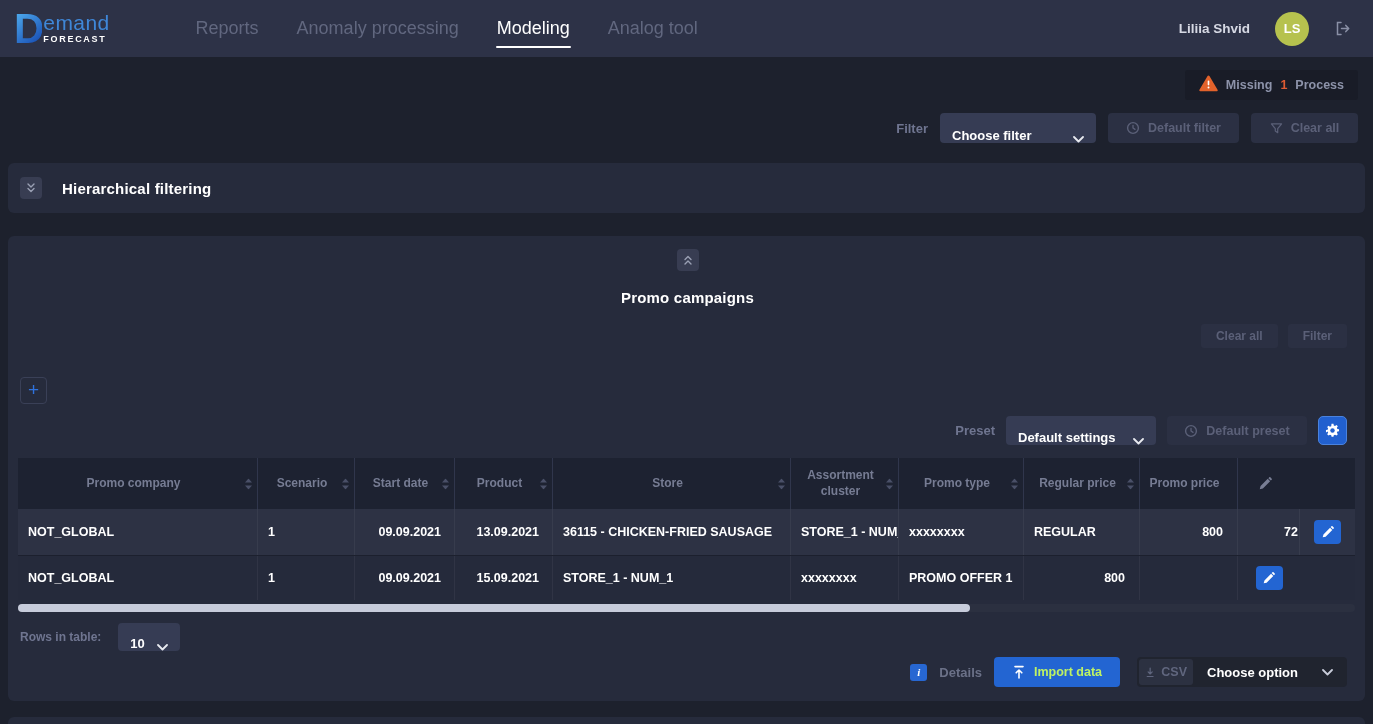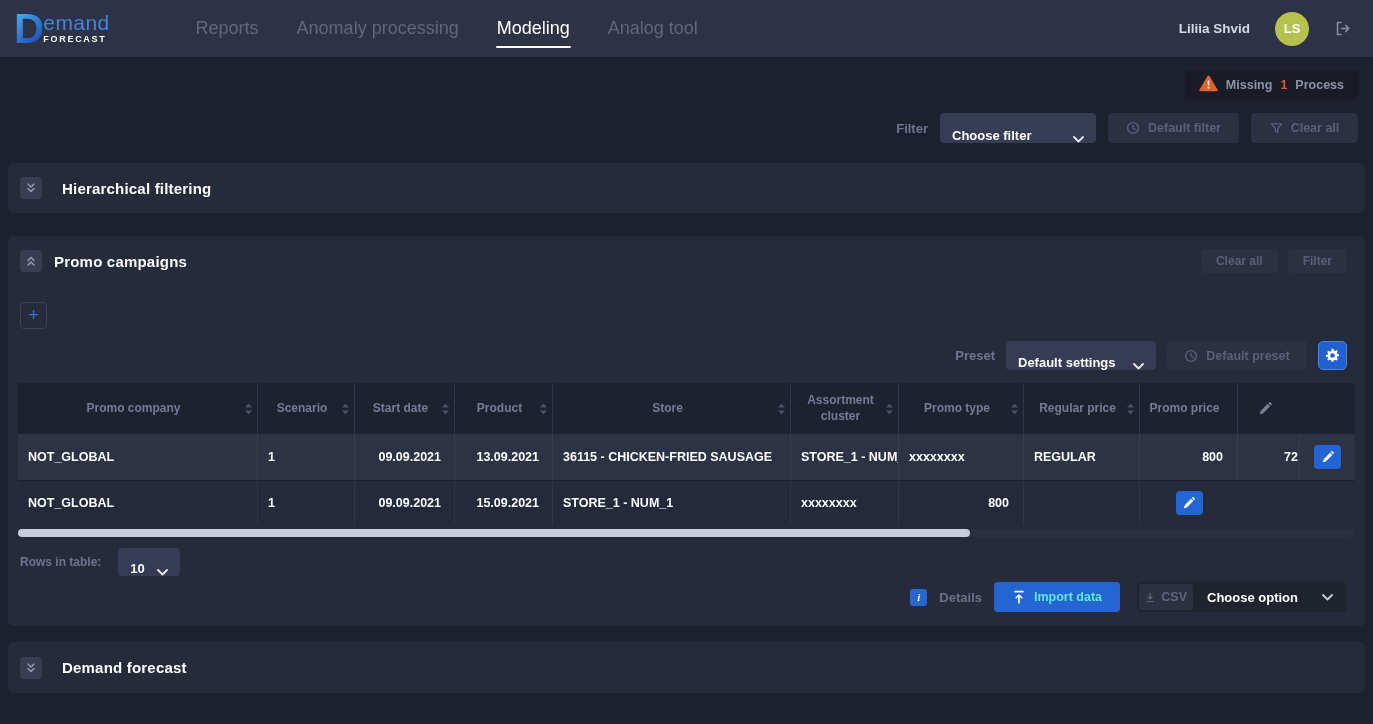--- a/index.html
+++ b/index.html
@@ -38,32 +38,32 @@
 
   .select { height:30px; background:#363c54; border-radius:4px; display:flex; align-items:flex-end; justify-content:space-between;
             padding:0 12px; font-size:13px; font-weight:700; color:#fff; cursor:pointer; }
   .w156 { width:156px; } .w150 { width:150px; height:29px; } .w62 { width:62px; height:28px; }
 
   .btn { height:30px; border:none; border-radius:4px; display:inline-flex; align-items:center; justify-content:center; gap:8px;
          font-family:inherit; font-size:12.5px; font-weight:700; cursor:pointer; }
   .btn.disabled { background:#2b3043; color:#5b6078; }
   .w131 { width:131px; } .w107 { width:107px; } .w140 { width:140px; height:29px; }
   .btn.sm { height:24px; border-radius:3px; font-size:12px; padding:0 15px; }
-  .btn.primary { background:#2365d2; color:#5eead4; width:126px; }
+  .btn.primary { background:#2365d2; color:#bef264; width:126px; }
 
   
   .panel { margin:0 8px; background:#262b3c; border-radius:6px; }
   .panel.simple { margin-top:20px; height:50px; display:flex; align-items:center; gap:20px; padding:0 12px; }
   .panel.simple.demand { margin-top:16px; height:51px; }
   h2 { font-size:15px; font-weight:700; margin:0; letter-spacing:.2px; }
   .chev-btn { width:22px; height:22px; background:#383d52; border:none; border-radius:4px; flex:none;
               display:flex; align-items:center; justify-content:center; cursor:pointer; padding:0; }
 
   .panel.promo { margin-top:23px; padding:13px 10px 14px; display:flex; flex-direction:column; }
-  .promo-head { display:flex; align-items:center; gap:12px; padding-left:2px; }
+  .promo-head { display:flex; align-items:center; gap:18px; padding-left:2px;flex-direction:column; }
   .head-actions { margin-left:auto; display:flex; gap:10px; padding-right:8px; }
   .plus-btn { margin:29px 0 0 2px; width:27px; height:27px; background:transparent; border:1px solid #3a4057; border-radius:4px;
               color:#2f72dd; font-size:19px; font-weight:400; line-height:1; cursor:pointer;
               display:flex; align-items:center; justify-content:center; padding:0 0 2px; }
   .preset-row { display:flex; justify-content:flex-end; align-items:center; gap:11px; margin-top:12px; padding-right:8px; }
   .gear-btn { width:29px; height:29px; border-radius:5px; background:#2160cf; border:1px solid #4a82dd;
               display:flex; align-items:center; justify-content:center; cursor:pointer; padding:0; }
 
   
   .table { margin-top:13px; width:1337px; }
@@ -320,20 +320,21 @@
       </div>
     </div>
 
     <div class="tr trow r2">
       <div class="td">NOT_GLOBAL</div>
       <div class="td">1</div>
       <div class="td ar">09.09.2021</div>
       <div class="td ar">15.09.2021</div>
       <div class="td">STORE_1 - NUM_1</div>
       <div class="td">xxxxxxxx</div>
+      <div class="td">PROMO OFFER 1</div>
       <div class="td price">800</div>
       <div class="td pprice"></div>
       <div class="td center">
         <button class="edit-btn">
           <svg width="12" height="12" viewBox="0 0 14 14">
               <path fill="#fff" d="M0.8 13.2l0.9-3.4L9.4 2l2.6 2.6-7.8 7.8-3.4.8zM10.1 1.3l1-1c.3-.3.8-.3 1.1 0l1.5 1.5c.3.3.3.8 0 1.1l-1 1z"></path>
             </svg>
         </button>
       </div>
     </div>

